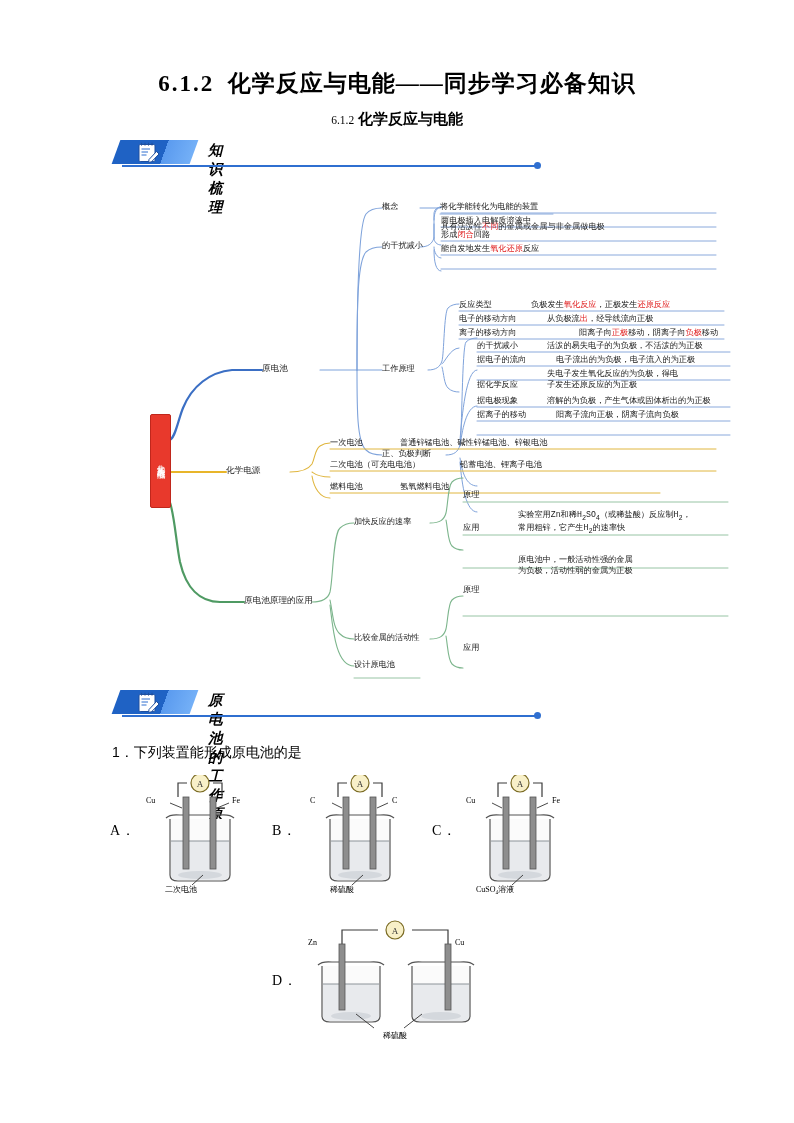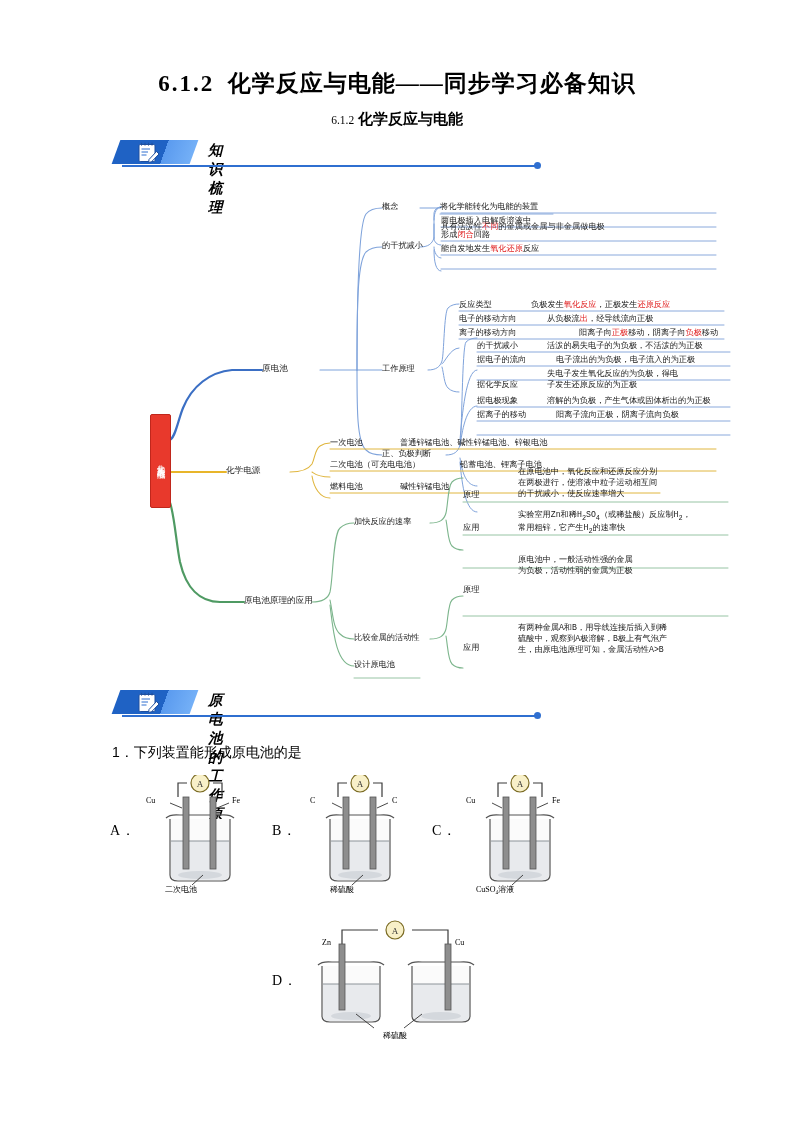--- a/index.html
+++ b/index.html
@@ -231,35 +231,33 @@
     <div class="node" style="left:547px;top:206px;">溶解的为负极，产生气体或固体析出的为正极</div>
     <div class="node" style="left:477px;top:220px;text-align:right;">据离子的移动</div>
     <div class="node" style="left:556px;top:220px;">阳离子流向正极，阴离子流向负极</div>
 
     <div class="node n-l1" style="left:226px;top:276px;">化学电源</div>
     <div class="node" style="left:330px;top:248px;">一次电池</div>
     <div class="node" style="left:400px;top:248px;">普通锌锰电池、碱性锌锰电池、锌银电池</div>
     <div class="node" style="left:330px;top:270px;">二次电池（可充电电池）</div>
     <div class="node" style="left:460px;top:270px;">铅蓄电池、锂离子电池</div>
     <div class="node" style="left:330px;top:292px;">燃料电池</div>
-    <div class="node" style="left:400px;top:292px;">碱性锌锰电池</div>
+    <div class="node" style="left:400px;top:292px;">氢氧燃料电池</div>
 
     <div class="node n-l1" style="left:244px;top:406px;">原电池原理的应用</div>
 
     <div class="node" style="left:354px;top:327px;">加快反应的速率</div>
     <div class="node" style="left:463px;top:300px;">原理</div>
-    <div class="node wrap" style="left:518px;top:277px;width:185px;">在原电池中，氧化反应和还原反应分别<br>在两极进行，使溶液中粒子运动相互间<br>的干扰减小，使反应速率增大</div>
     <div class="node" style="left:463px;top:333px;">应用</div>
     <div class="node wrap" style="left:518px;top:320px;width:195px;">实验室用Zn和稀H<sub>2</sub>SO<sub>4</sub>（或稀盐酸）反应制H<sub>2</sub>，<br>常用粗锌，它产生H<sub>2</sub>的速率快</div>
 
     <div class="node" style="left:354px;top:443px;">比较金属的活动性</div>
     <div class="node" style="left:463px;top:395px;">原理</div>
     <div class="node wrap" style="left:518px;top:365px;width:190px;">原电池中，一般活动性强的金属<br>为负极，活动性弱的金属为正极</div>
     <div class="node" style="left:463px;top:453px;">应用</div>
-    <div class="node wrap" style="left:518px;top:433px;width:200px;">有两种金属A和B，用导线连接后插入到稀<br>硫酸中，观察到A极溶解，B极上有气泡产<br>生，由原电池原理可知，金属活动性A&gt;B</div>
 
     <div class="node" style="left:354px;top:470px;text-align:right;">设计原电池</div>
   </div>
 
   <div class="sec" style="left:116px;top:690px;">
     <div class="para"></div>
     <svg class="icon" viewBox="0 0 25 21">
       <rect x="3" y="2.5" width="16" height="17" rx="1.2" fill="#ffffff" stroke="#1f4f9e" stroke-width="1"></rect>
       <line x1="5.5" y1="0.8" x2="5.5" y2="3.6" stroke="#1f4f9e" stroke-width="1.1"></line>
       <line x1="9" y1="0.8" x2="9" y2="3.6" stroke="#1f4f9e" stroke-width="1.1"></line>
@@ -359,18 +357,18 @@
     <path d="M112 46 L112 96 Q112 102 120 102 L162 102 Q170 102 170 96 L170 46" fill="#fbfbfb" stroke="#555" stroke-width="1.2"></path>
     <path d="M108 45 Q112 41 122 42 L160 42 Q170 41 174 45" fill="none" stroke="#555" stroke-width="1.2"></path>
     <path d="M113 64 L113 96 Q113 101 120 101 L162 101 Q169 101 169 96 L169 64 Z" fill="#d8dde2" opacity="0.55"></path>
     <line x1="113" y1="64" x2="169" y2="64" stroke="#8c9399" stroke-width="1"></line>
     <ellipse cx="141" cy="96" rx="20" ry="4" fill="#c6ccd2" opacity="0.6"></ellipse>
     <rect x="145" y="24" width="6" height="66" fill="#8e8e8e" stroke="#555" stroke-width="0.8"></rect>
 
     <line x1="56" y1="94" x2="74" y2="108" stroke="#333" stroke-width="0.9"></line>
     <line x1="122" y1="94" x2="104" y2="108" stroke="#333" stroke-width="0.9"></line>
   </svg>
-  <div class="elec-lab" style="left:322px;top:938px;">Zn</div>
+  <div class="elec-lab" style="left:308px;top:938px;">Zn</div>
   <div class="elec-lab" style="left:455px;top:938px;">Cu</div>
   <div class="cap" style="left:383px;top:1030px;">稀硫酸</div>
 
 
 </div>
 
 </body></html>

